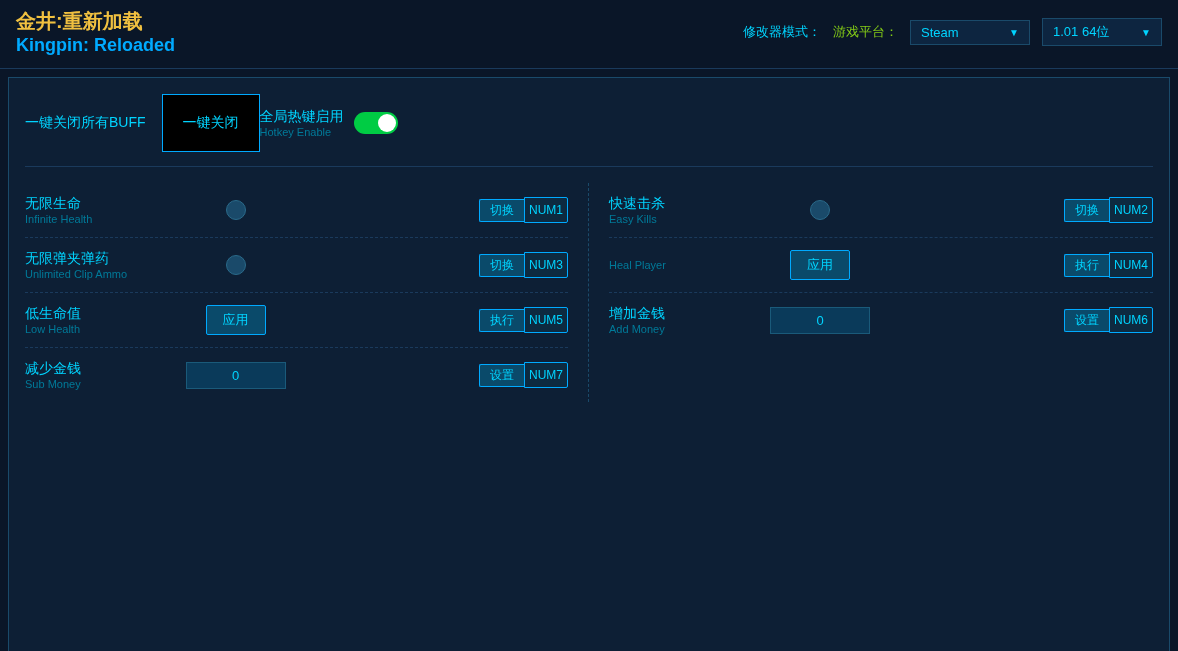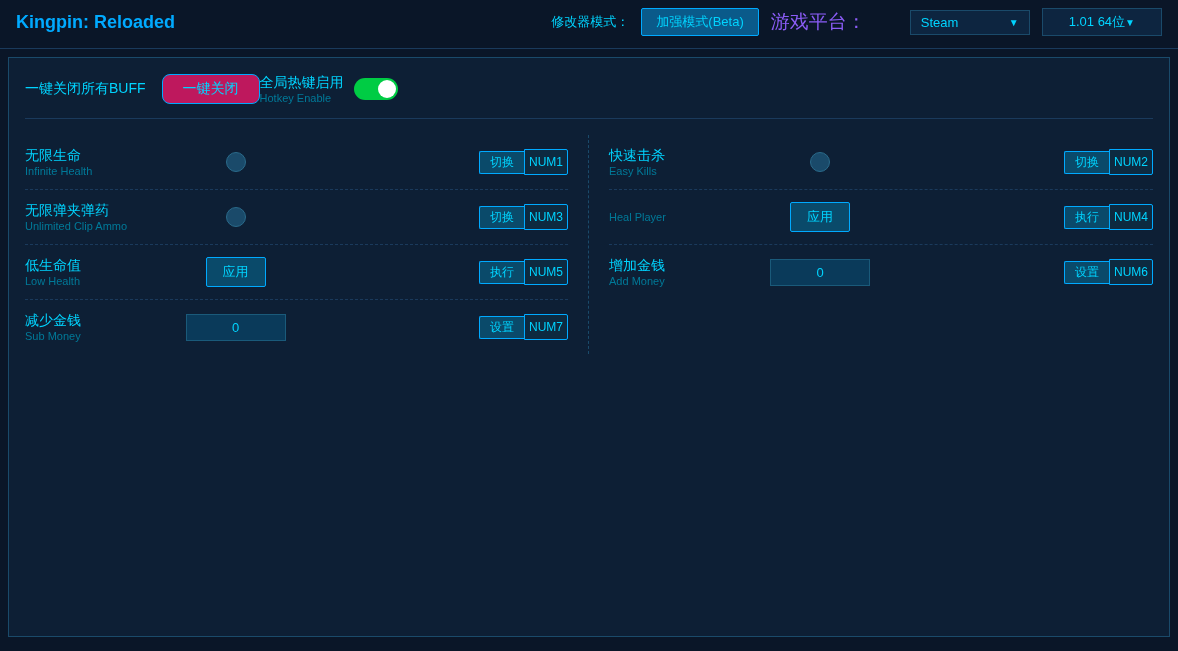--- a/index.html
+++ b/index.html
@@ -52,51 +52,50 @@
       background-color: #0a5a8a;
       color: #00d4ff;
       border: 1px solid #00aaff;
       padding: 4px 14px;
       font-size: 13px;
       cursor: pointer;
       border-radius: 2px;
     }
 
     .platform-label {
-      color: #8b5cf6;
-      font-size: 19px;
+      color: #84cc16;
+      font-size: 13px;
     }
 
     .platform-select {
       background-color: #0d2540;
       color: #00d4ff;
       border: 1px solid #1a4a6a;
       padding: 4px 10px;
       font-size: 13px;
       cursor: pointer;
       min-width: 120px;
       display: flex;
       align-items: center;
       justify-content: space-between;
       gap: 0;
-      margin-left: 32px;
     }
 
     .version-select {
       background-color: #0d2540;
       color: #00d4ff;
       border: 1px solid #1a4a6a;
-      padding: 4px 26px;
+      padding: 4px 10px;
       font-size: 13px;
       cursor: pointer;
       min-width: 120px;
       display: flex;
       align-items: center;
       justify-content: space-between;
-      gap: 0;
+      gap: 16px;
     }
 
     .chevron {
       font-size: 10px;
       color: #00d4ff;
     }
 
     .main-content {
       background-color: #0d1f35;
       border: 1px solid #1a4a6a;
@@ -118,27 +117,27 @@
       align-items: center;
       gap: 16px;
     }
 
     .disable-all-label {
       font-size: 14px;
       color: #00d4ff;
     }
 
     .disable-all-btn {
-      background-color: #be185d;
+      background-color: #000000;
       color: #00d4ff;
       border: 1px solid #00aaff;
-      padding: 5px 20px;
+      padding: 19px 20px;
       font-size: 14px;
       cursor: pointer;
-      border-radius: 8px;
+      border-radius: 0;
     }
 
     .hotkey-section {
       display: flex;
       align-items: center;
       gap: 10px;
     }
 
     .hotkey-sublabel {
       font-size: 11px;
@@ -271,25 +270,25 @@
     .spacer {
       flex: 1;
     }
   </style>
 </head>
 <body>
 
 <div class="header">
   <div class="header-top">
     <div>
+      <div class="title-cn">金井:重新加载</div>
       <div class="title-en">Kingpin: Reloaded</div>
     </div>
     <div class="header-right">
       <span class="mode-label">修改器模式：</span>
-      <button class="mode-btn">加强模式(Beta)</button>
       <span class="platform-label">游戏平台：</span>
       <div class="platform-select">
         <span>Steam</span>
         <span class="chevron">▼</span>
       </div>
       <div class="version-select">
         <span>1.01 64位</span>
         <span class="chevron">▼</span>
       </div>
     </div>

